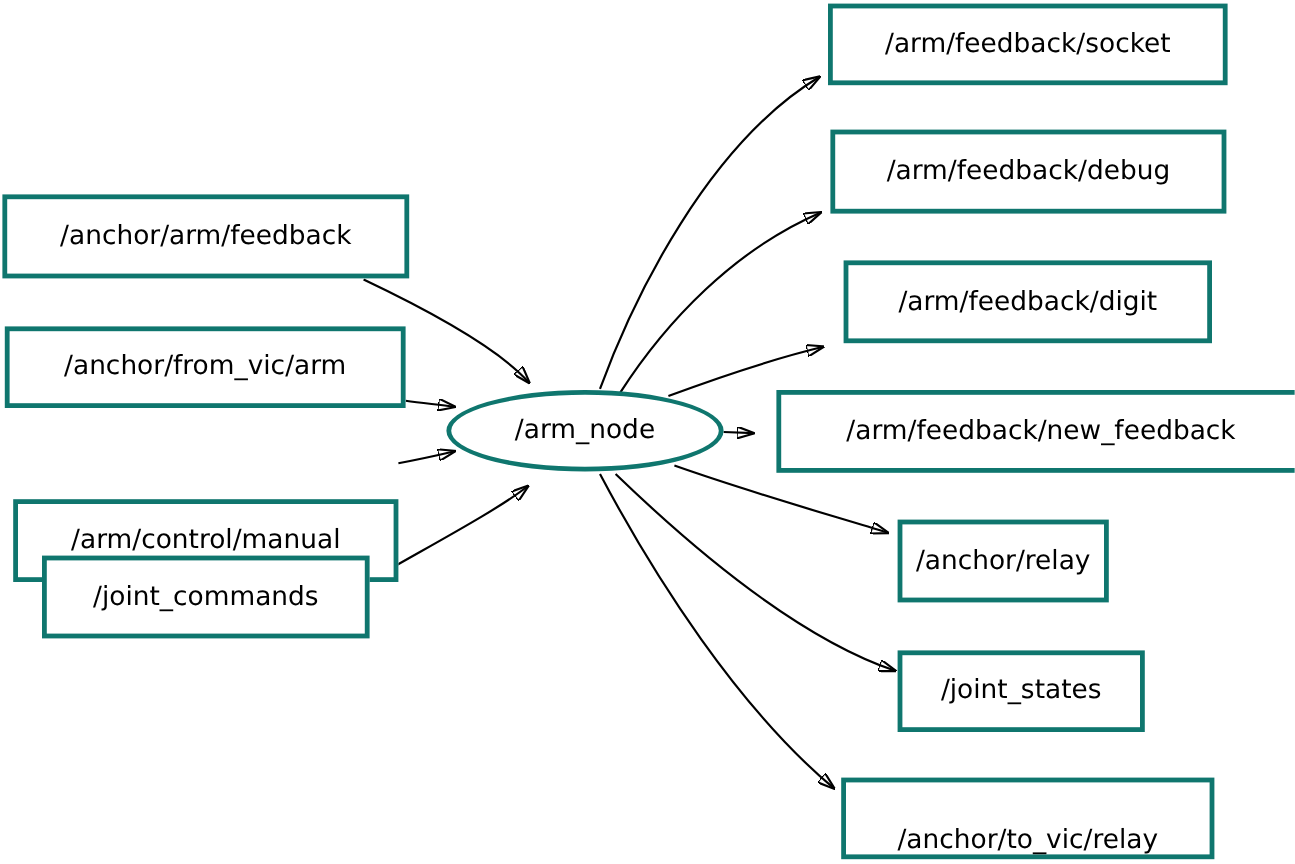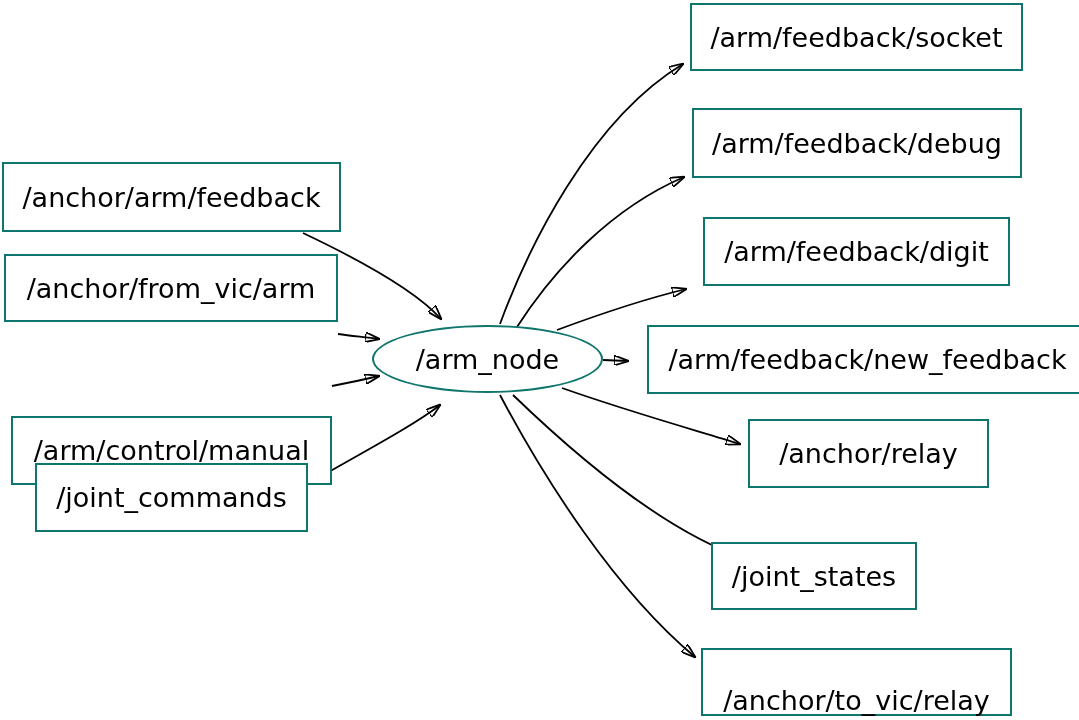--- a/index.html
+++ b/index.html
@@ -27,42 +27,42 @@
     stroke: #000000;
     stroke-width: 1.8;
   }
   .node {
     position: absolute;
     box-sizing: border-box;
     display: flex;
     align-items: center;
     justify-content: center;
     background: #ffffff;
-    border: 2px solid #0f766e;
+    border: 4px solid #0f766e;
     color: #000000;
-    font-size: 27px;
+    font-size: 22px;
     line-height: 1;
     white-space: nowrap;
     text-align: center;
   }
   .node.ellipse {
     border-radius: 50%;
   }
   
   #n-in0  { left: 2px;   top: 162px; width: 339px; height: 70px; }
-  #n-in1  { left: 4px;   top: 254px; width: 334px; height: 68px; }
+  #n-in1  { left: 4px;   top: 272px; width: 334px; height: 68px; }
   #n-in2  { left: 11px;  top: 380px; width: 321px; height: 69px; margin-top: 36px; }
   #n-in3  { left: 35px;  top: 463px; width: 273px; height: 69px; }
   #n-ctr  { left: 372px; top: 325px; width: 231px; height: 68px; justify-content: center; }
   #n-out0 { left: 690px; top: 3px;   width: 333px; height: 68px; }
   #n-out1 { left: 692px; top: 108px; width: 330px; height: 70px; }
   #n-out2 { left: 703px; top: 217px; width: 307px; height: 69px; }
   #n-out3 { left: 635px; top: 325px; width: 441px; height: 69px; margin-left: 12px; }
-  #n-out4 { left: 748px; top: 419px; width: 241px; height: 69px; }
-  #n-out5 { left: 711px; top: 542px; width: 206px; height: 68px; }
+  #n-out4 { left: 748px; top: 433px; width: 176px; height: 69px; }
+  #n-out5 { left: 748px; top: 542px; width: 206px; height: 68px; }
   #n-out6 { left: 701px; top: 648px; width: 311px; height: 68px; align-items: flex-end; }
 </style>
 </head>
 <body>
 
 <div class="canvas">
 
   <svg class="edges-layer" viewBox="0 0 1079 720" xmlns="http://www.w3.org/2000/svg">
     <defs>
       <marker id="arrowhead" viewBox="0 0 15 10" refX="14" refY="5" markerWidth="15" markerHeight="10" markerUnits="userSpaceOnUse" orient="auto">

